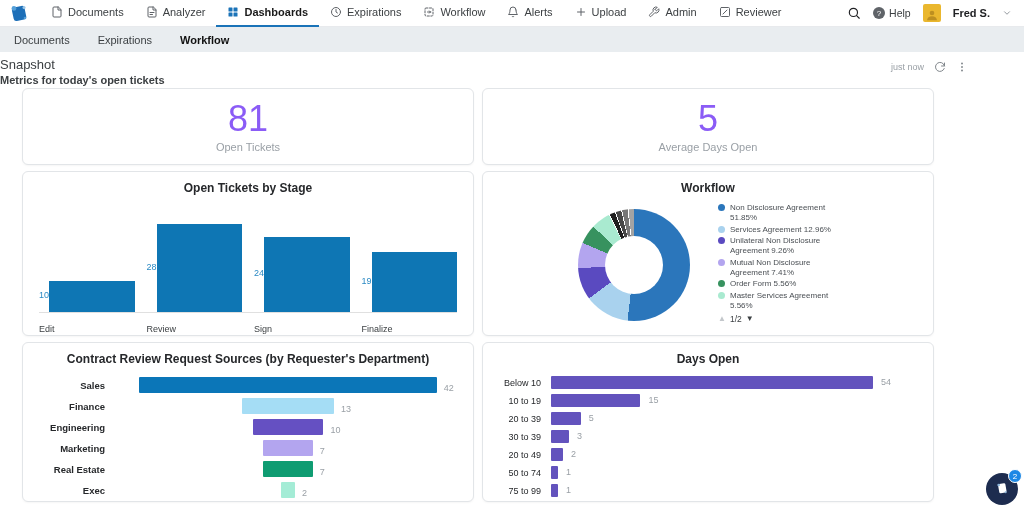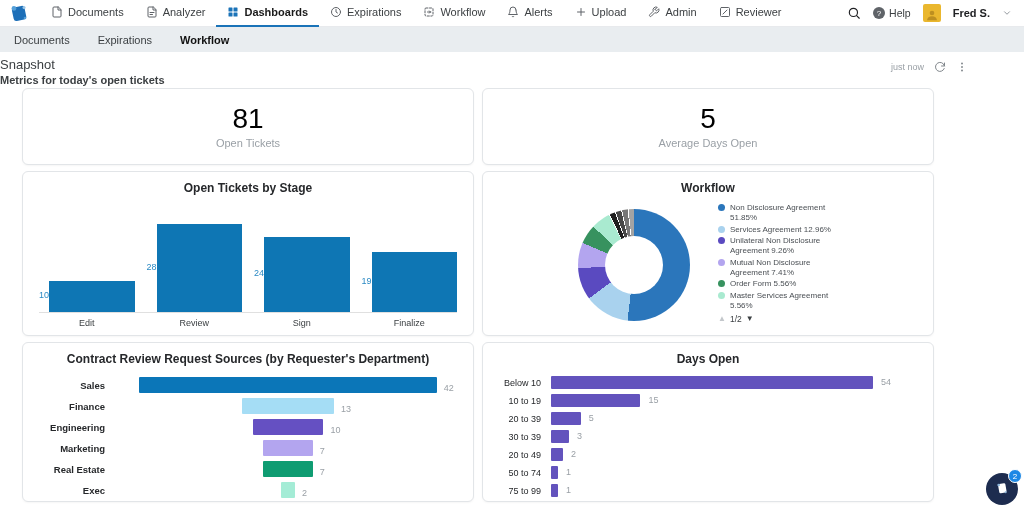--- a/index.html
+++ b/index.html
@@ -44,36 +44,36 @@
   .ph-meta { position:absolute; right:56px; top:9px; display:flex; align-items:center; gap:10px; }
   .ph-refreshed { font-size:9px; color:#9aa0a6; }
   .meta-ic { width:12px; height:12px; color:#80868b; cursor:pointer; }
   .meta-ic svg { width:12px; height:12px; }
 
   
   .content { width:912px; margin-left:22px; }
   .card { background:#fff; border:1px solid #e2e5e8; border-radius:6px; box-shadow:0 1px 2px rgba(0,0,0,.04); }
   .kpi-row { display:flex; gap:8px; height:77px; margin-bottom:6px; }
   .kpi-card { flex:1; display:flex; flex-direction:column; align-items:center; justify-content:center; }
-  .kpi-value { font-size:28px; color:#000000; line-height:1.05; }
+  .kpi-value { font-size:36px; color:#8b5cf6; line-height:1.05; }
   .kpi-label { font-size:11px; color:#9aa0a6; margin-top:4px; }
   .chart-row { display:flex; gap:8px; margin-bottom:6px; }
   .chart-row.r1 .card { height:165px; }
   .chart-row.r2 .card { height:160px; }
   .chart-card { flex:1; overflow:hidden; }
   .chart-title { text-align:center; font-weight:bold; font-size:12px; color:#26282b; padding-top:9px; }
 
   
   .stage-body { padding:0 16px; }
   .vbars { margin-top:12px; height:106px; display:flex; align-items:flex-end; gap:12px; border-bottom:1px solid #e0e0e0; }
   .vslot { flex:1; display:flex; flex-direction:row; align-items:center; justify-content:flex-end; }
   .vval { font-size:9px; margin-bottom:3px; }
   .vbar { width:94%; cursor:pointer; }
   .vcats { display:flex; gap:12px; }
-  .vcat { flex:1; text-align:center; font-size:9px; color:#3c4043; padding-top:5px; }
+  .vcat { flex:1; text-align:left; font-size:9px; color:#3c4043; padding-top:11px; }
 
   
   .donut-wrap { display:flex; justify-content:center; gap:28px; padding-top:8px; }
   .donut { width:112px; height:112px; border-radius:50%; position:relative; margin-top:6px; cursor:pointer; }
   .donut::after { content:""; position:absolute; inset:27px; background:#fff; border-radius:50%; }
   .legend { width:120px; }
   .legend-item { display:flex; gap:5px; margin-bottom:2px; font-size:8px; line-height:1.22; color:#4a4f54; }
   .legend-dot { width:7px; height:7px; border-radius:50%; flex:none; margin-top:1px; }
   .legend-pager { display:flex; align-items:center; gap:4px; margin-top:3px; font-size:8.5px; color:#3c4043; }
   .pg-up { color:#c3c7cb; font-size:8px; cursor:pointer; }

